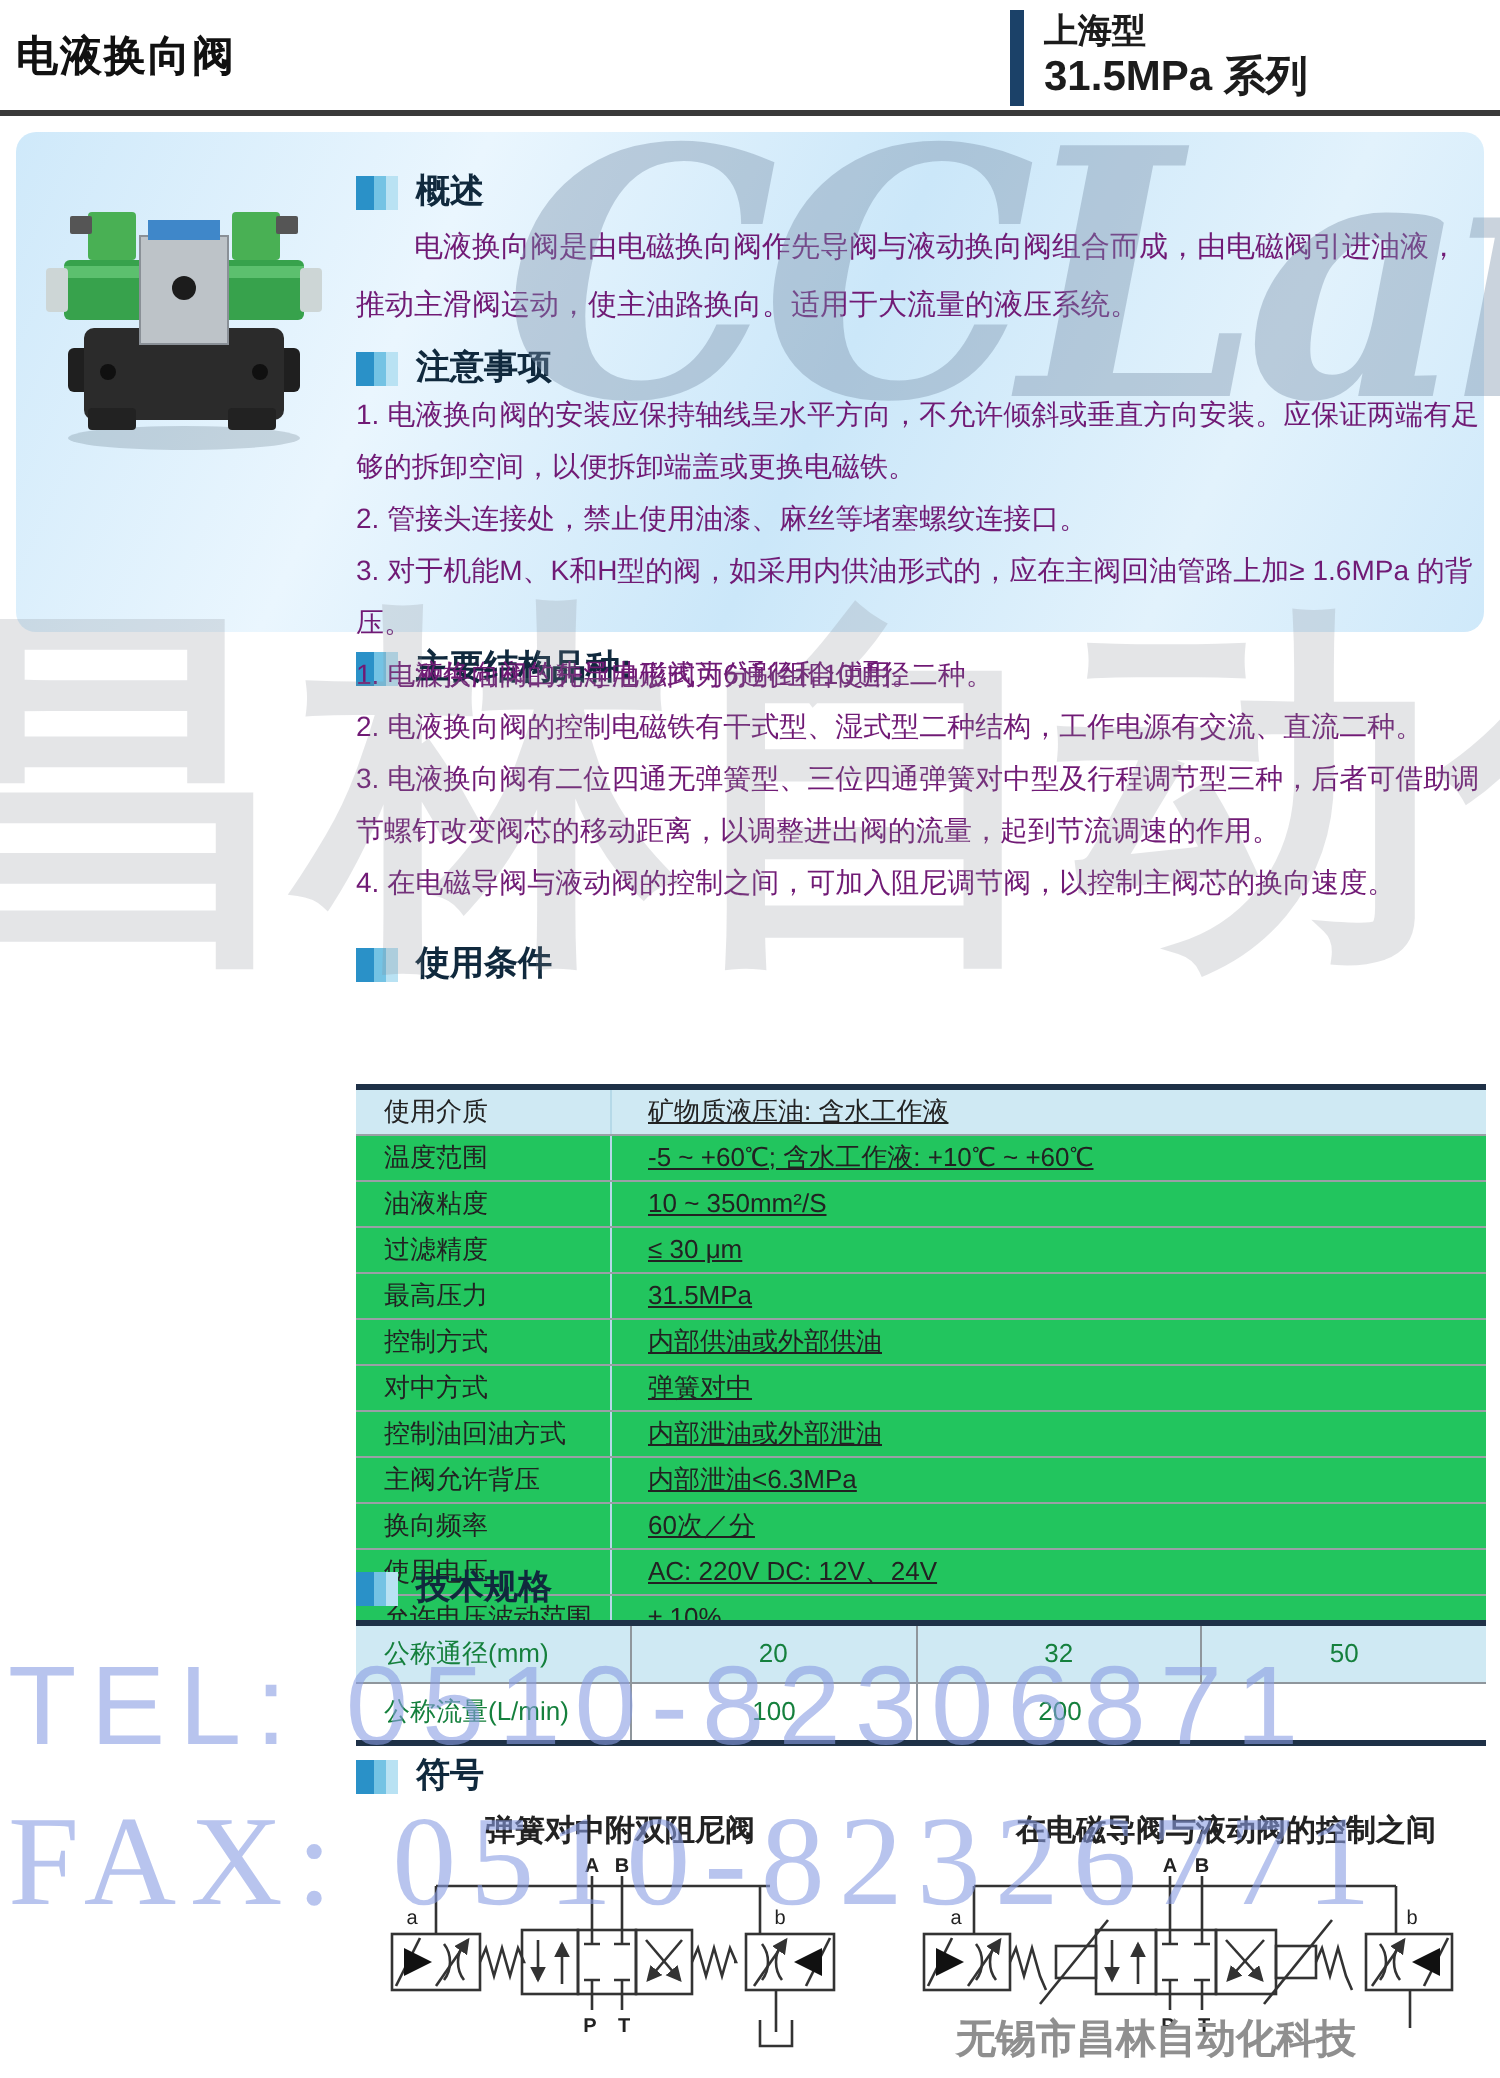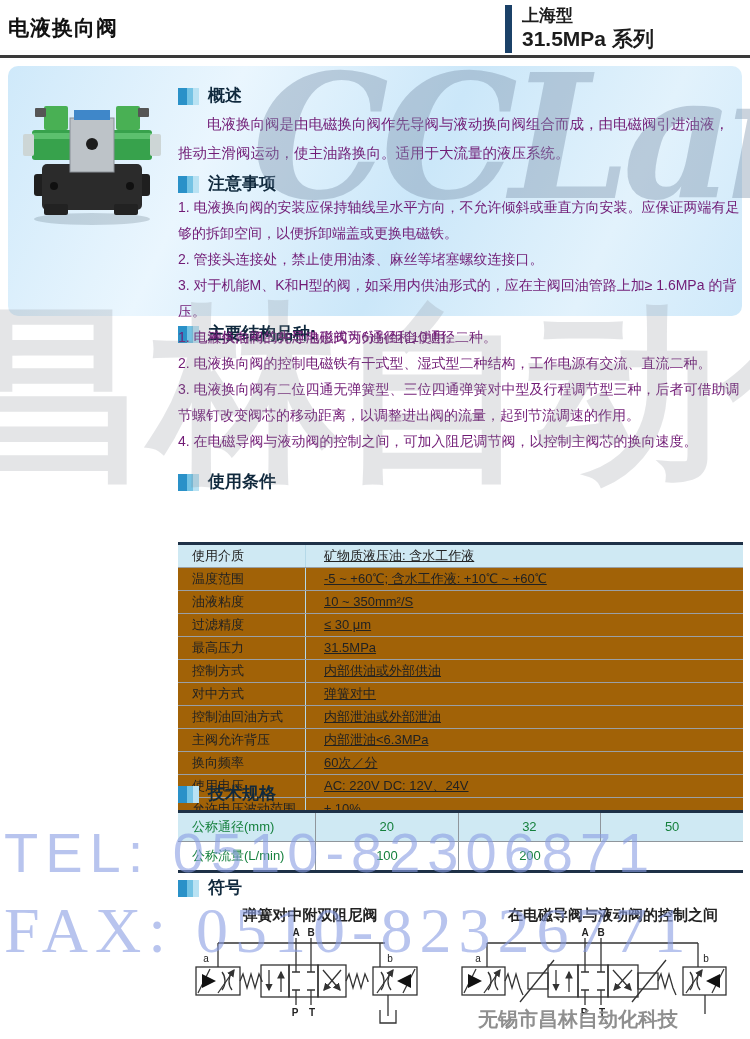--- a/index.html
+++ b/index.html
@@ -29,21 +29,21 @@
   .sec-title{font-size:17px;font-weight:bold;color:#10293d;z-index:2;}
   .body-text{font-size:14px;color:#701a75;line-height:26px;z-index:2;}
   .para{left:178px;top:110px;width:562px;line-height:29px;text-indent:2em;font-size:14.5px;}
   .list{left:178px;width:564px;}
   
   .cond-table{
     left:178px;top:498px;width:565px;z-index:2;
     border-top:3px solid #1e3147;border-bottom:3px solid #0f172a;margin-top:44px;
   }
   .cond-row{display:flex;height:22px;line-height:22px;font-size:13px;color:#222;
-    border-bottom:1px solid #9aa0a6;background:#a16207;}
+    border-bottom:1px solid #9aa0a6;background:#22c55e;}
   .cond-row:last-child{border-bottom:none;}
   .cond-row.hdr{background:#cfe9f3;}
   .cond-label{width:113px;padding-left:14px;border-right:1px solid #b5d9e8;}
   .cond-value{flex:1;padding-left:18px;text-decoration:underline;}
   
   .spec-table{
     left:178px;top:810px;width:565px;z-index:2;
     border-top:3px solid #1e3147;border-bottom:3px solid #1e3147;
   }
   .spec-row{display:flex;height:28px;line-height:28px;font-size:13px;color:#15803d;background:#fff;}

